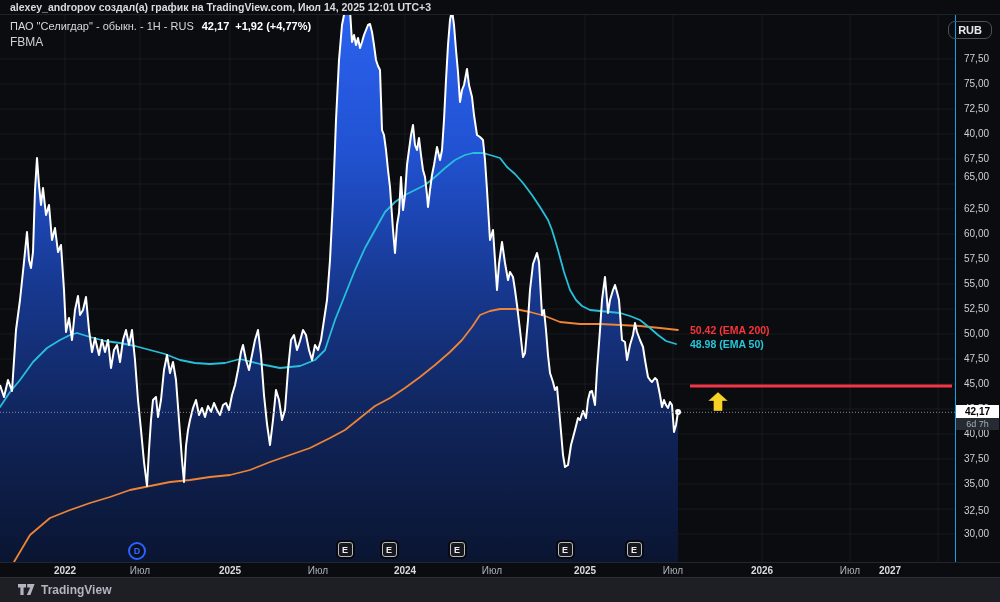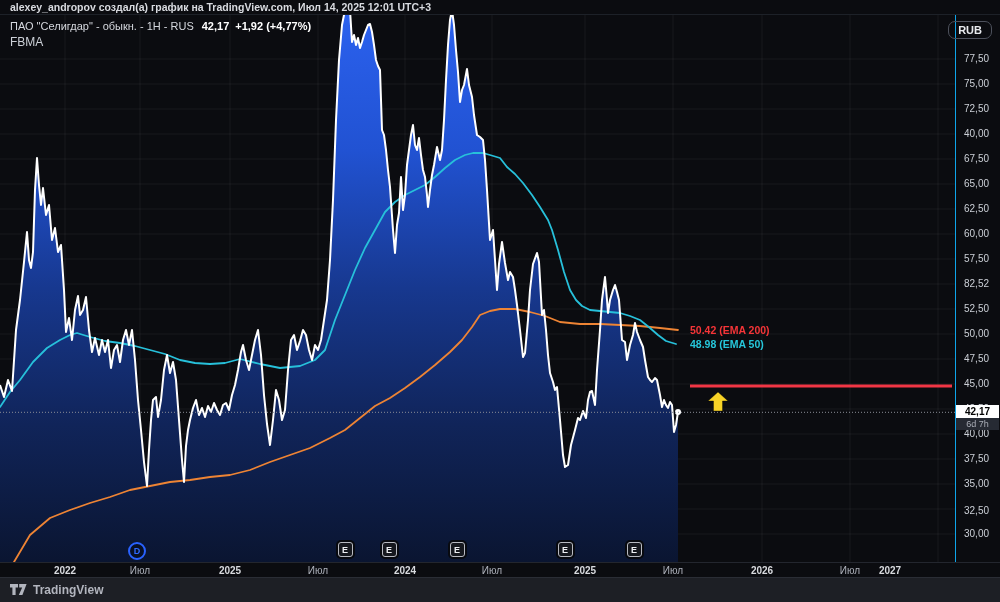--- a/index.html
+++ b/index.html
@@ -44,21 +44,21 @@
   
   #markers{position:absolute;left:0;top:542px;height:18px;width:1000px;}
   .dmark{position:absolute;width:14px;height:14px;border:2px solid #2962ff;border-radius:50%;
     color:#2f6aff;font-size:9px;font-weight:700;display:flex;align-items:center;justify-content:center;
     background:rgba(5,8,18,0.4);cursor:pointer;}
   .emark{position:absolute;width:13px;height:13px;border:1px solid #b8bac1;border-radius:3px;
     background:#16181e;box-shadow:0 0 0 2px rgba(8,9,12,0.9);color:#eceef1;font-size:9px;
     font-weight:700;display:flex;align-items:center;justify-content:center;cursor:pointer;}
   
   #footer{position:absolute;left:0;top:577px;width:1000px;height:25px;background:#1d1f25;
-    border-top:1px solid #2a2d35;box-sizing:border-box;display:flex;align-items:center;padding-left:10px;}
+    border-top:1px solid #2a2d35;box-sizing:border-box;display:flex;align-items:center;padding-left:18px;}
   #footer .logo-text{color:#b2b5be;font-size:12px;font-weight:700;margin-left:6px;}
 </style>
 </head>
 <body>
 
 <div id="stage">
 
   <div id="attribution">
     <span>alexey_andropov создал(а) график на TradingView.com, Июл 14, 2025 12:01 UTC+3</span>
   </div>
@@ -130,25 +130,25 @@
 
   <div class="ema-label" id="ema200-label" style="top: 323.8px; left: 690px;">50.42 (EMA 200)</div>
   <div class="ema-label" id="ema50-label" style="top: 338.2px; left: 690px;">48.98 (EMA 50)</div>
 
   <div id="price-axis">
       <div class="ptick" style="top: 38px;">77,50</div>
       <div class="ptick" style="top: 63px;">75,00</div>
       <div class="ptick" style="top: 88px;">72,50</div>
       <div class="ptick" style="top: 113px;">40,00</div>
       <div class="ptick" style="top: 138px;">67,50</div>
-      <div class="ptick" style="top: 163px;">65,00</div>
+      <div class="ptick" style="top: 156px;">65,00</div>
       <div class="ptick" style="top: 188px;">62,50</div>
       <div class="ptick" style="top: 213px;">60,00</div>
       <div class="ptick" style="top: 238px;">57,50</div>
-      <div class="ptick" style="top: 263px;">82,52</div>
+      <div class="ptick" style="top: 263px;">55,00</div>
       <div class="ptick" style="top: 288px;">52,50</div>
       <div class="ptick" style="top: 313px;">50,00</div>
       <div class="ptick" style="top: 338px;">47,50</div>
       <div class="ptick" style="top: 363px;">45,00</div>
       <div class="ptick" style="top: 388px;">42,50</div>
       <div class="ptick" style="top: 413px;">40,00</div>
       <div class="ptick" style="top: 438px;">37,50</div>
       <div class="ptick" style="top: 463px;">35,00</div>
       <div class="ptick" style="top: 490px;">32,50</div>
       <div class="ptick" style="top: 513px;">30,00</div>

